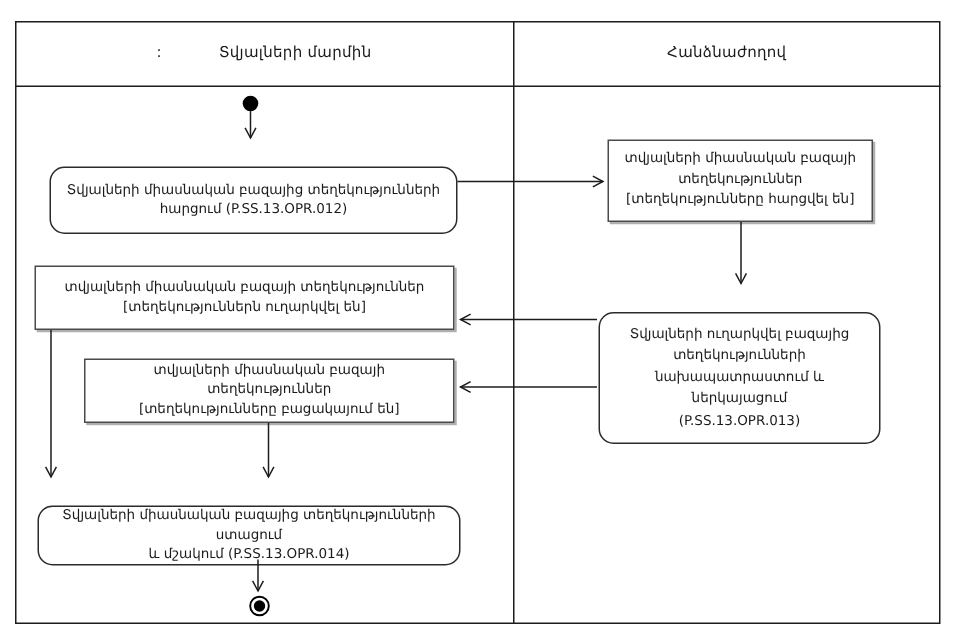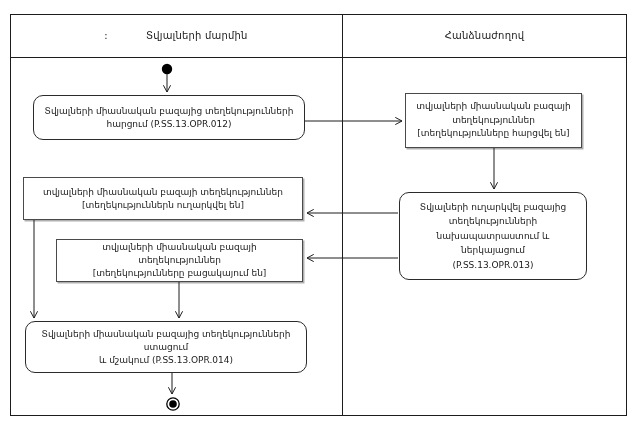--- a/index.html
+++ b/index.html
@@ -14,28 +14,28 @@
   .header-cell{position:absolute;top:14px;height:43px;display:flex;align-items:center;justify-content:center;font-size:10px;letter-spacing:.2px;}
   .header-left{left:10px;width:332px;}
   .header-right{left:342px;width:285px;text-align:right;}
   .header-prefix{margin-right:38px;}
   
   .node{
     position:absolute;display:flex;align-items:center;justify-content:center;
     text-align:center;font-size:9px;line-height:13px;white-space:pre-line;
     box-sizing:border-box;background:#fff;padding:2px 6px;
   }
-  .action{border:1px solid #2b2b2b;border-radius:10px;}
+  .action{border:1px solid #2b2b2b;border-radius:10px;margin-top:16px;}
   .object{border:1.5px solid #4a4a4a;box-shadow:1.5px 1.5px 0 rgba(110,110,110,.55);}
   .n-action012{left:33px;top:95px;width:272px;height:45px;}
   .n-objqueried{left:405px;top:93px;width:177px;height:55px;line-height:13.5px;}
   .n-action013{left:399px;top:192px;width:188px;height:88px;line-height:14.5px;}
   .n-objsent{left:23px;top:177px;width:280px;height:43px;}
   .n-objmissing{left:56px;top:239px;width:247px;height:43px;}
-  .n-action014{left:25px;top:321px;width:282px;height:52px;}
+  .n-action014{left:25px;top:321px;width:282px;height:40px;}
   
   .overlay{position:absolute;left:0;top:0;width:635px;height:426px;pointer-events:none;}
 </style>
 </head>
 <body>
 
 <div class="stage">
 
   <div class="frame"></div>
   <div class="header-divider"></div>

